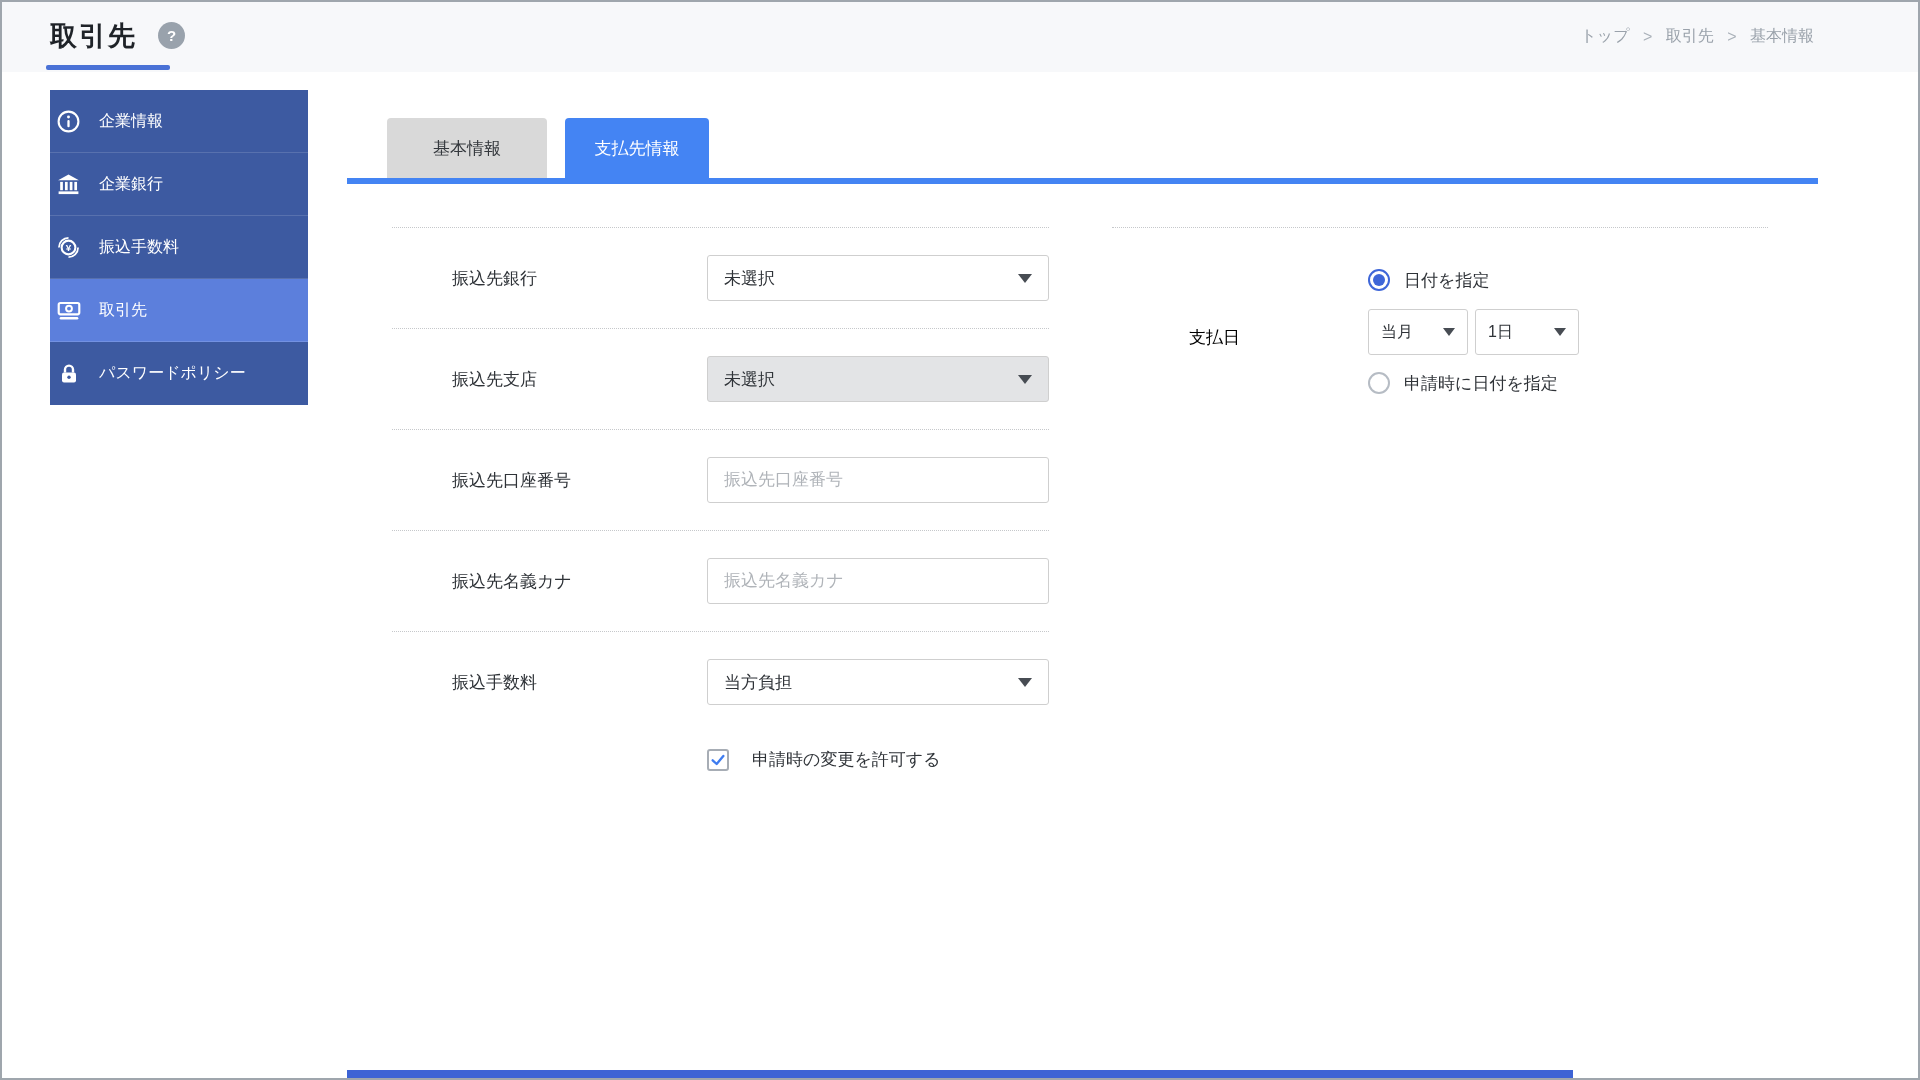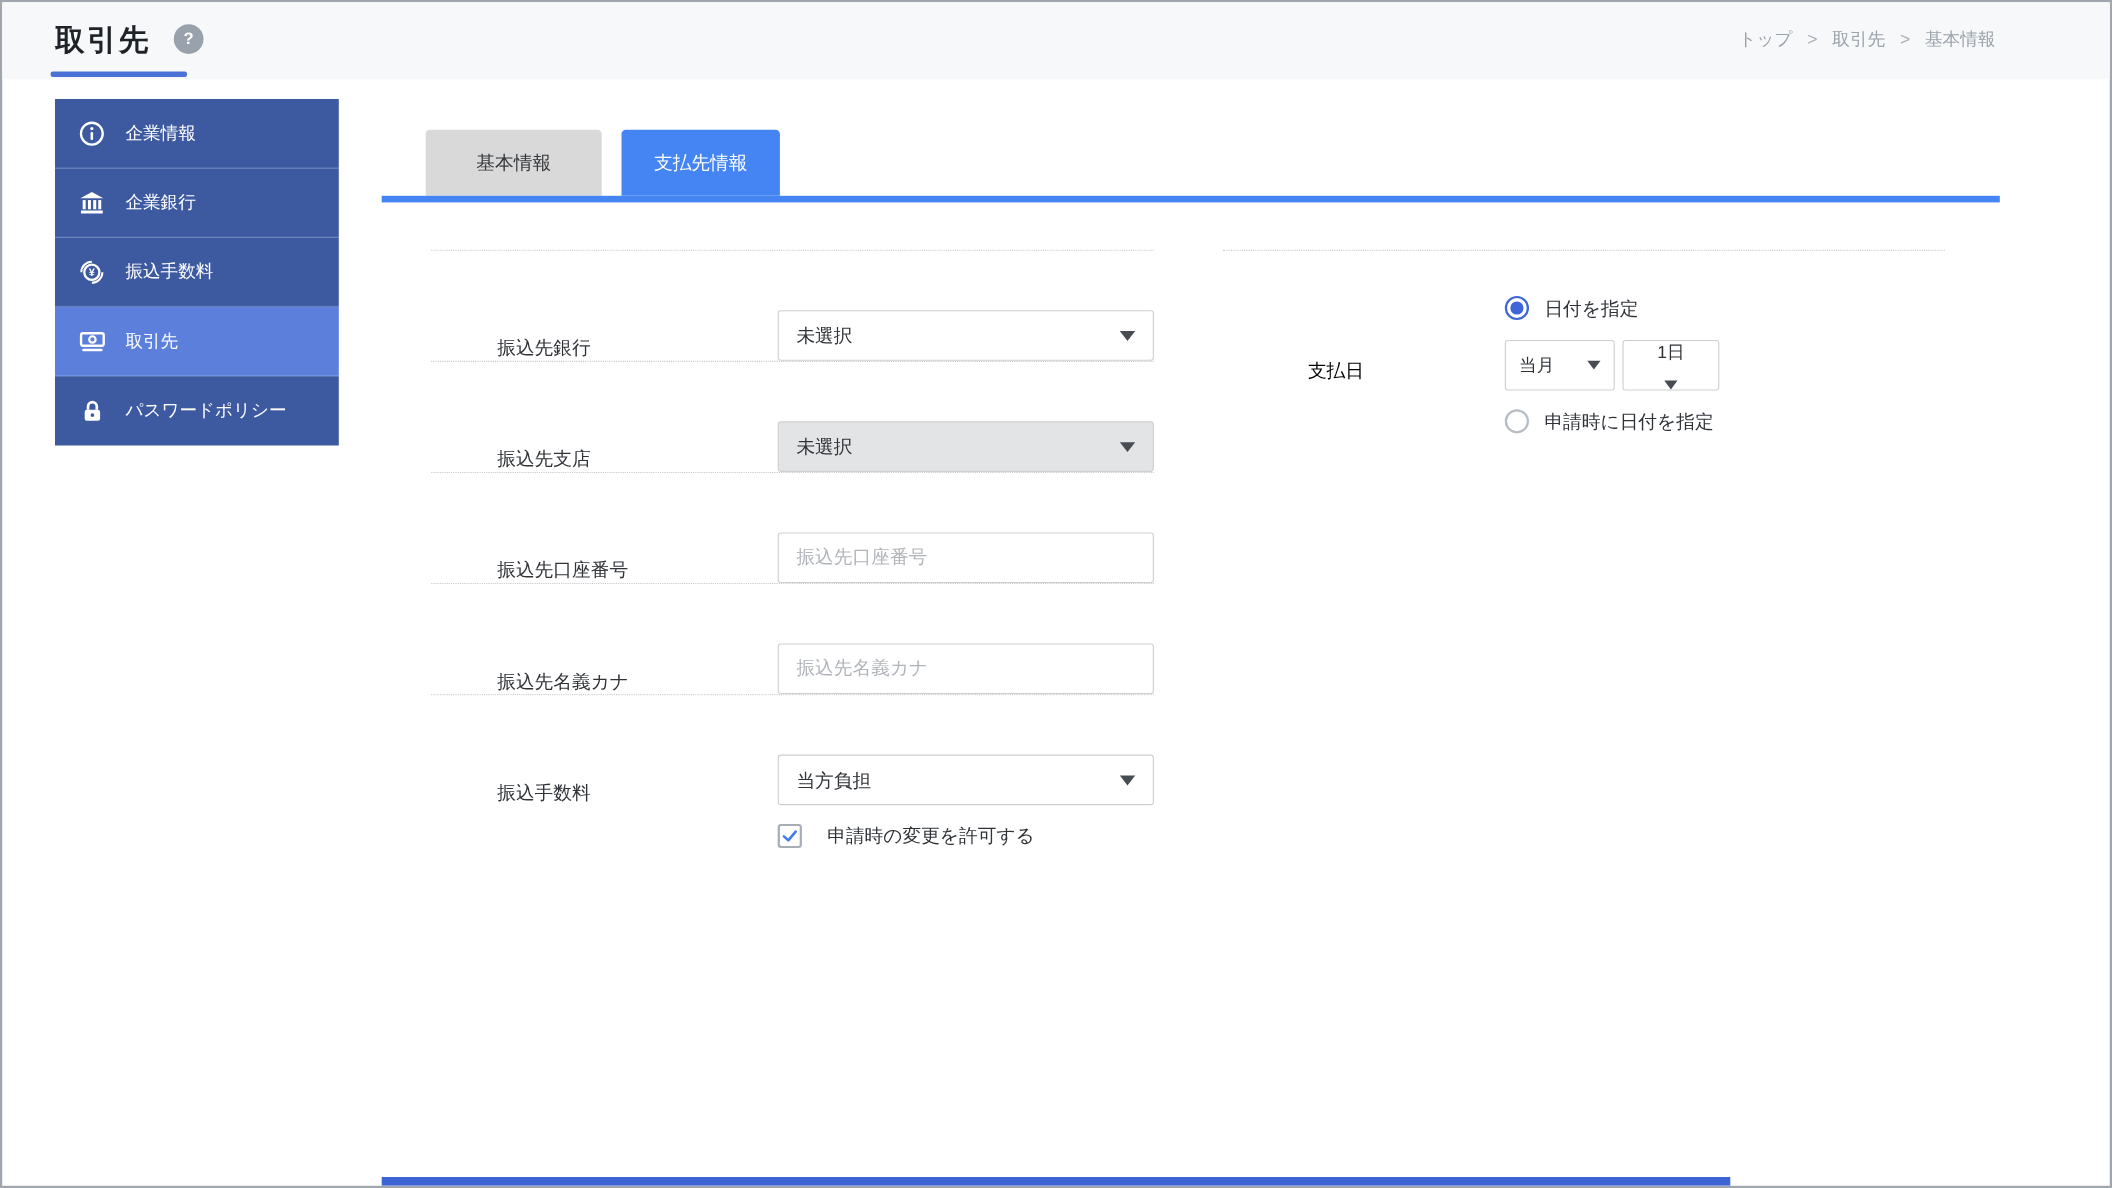--- a/index.html
+++ b/index.html
@@ -17,40 +17,40 @@
   .title-underline { position:absolute; left:44px; top:63px; width:124px; height:5px;
                      background:#4a72d6; border-radius:2px; }
   .breadcrumb { position:absolute; right:104px; top:24px; font-size:16px; color:#9aa2ab; }
   .breadcrumb span { vertical-align:middle; }
   .breadcrumb .bc-sep { margin:0 9px; color:#aab1b9; }
   .breadcrumb .bc-link { cursor:pointer;margin-top:15px; }
 
   
   .sidebar { position:absolute; left:48px; top:88px; width:258px; }
   .side-item { height:63px; background:#3d5aa1; color:#fff; display:flex; align-items:center;
-               padding-left:20px; gap:17px; font-size:16px; cursor:pointer;
+               padding-left:5px; gap:17px; font-size:16px; cursor:pointer;
                border-bottom:1px solid rgba(255,255,255,0.14); }
   .side-item:last-child { border-bottom:none; }
   .side-item.active { background:#5c7fdc; }
   .side-item .icn { width:27px; height:27px; display:flex; align-items:center; justify-content:center; }
 
   
   .tab { position:absolute; top:116px; height:60px; display:flex; align-items:center;
          justify-content:center; font-size:17px; border-radius:4px 4px 0 0; cursor:pointer; }
   .tab-basic { left:385px; width:160px; background:#d9d9d9; color:#34383d; }
   .tab-payee { left:563px; width:144px; background:#4484f3; color:#ffffff; }
   .tab-bar { position:absolute; left:345px; top:176px; width:1471px; height:6px; background:#4484f3; }
   .save-btn { position:absolute; left:1646px; top:93px; width:170px; height:52px;
               border:none; border-radius:26px; background:#3e7cf0; color:#fff; font-size:17px;
               display:flex; align-items:center; justify-content:center; gap:11px; cursor:pointer;
               font-family:inherit; }
 
   
   .form-left { position:absolute; left:390px; top:225px; width:657px; }
-  .frow { border-top:1px dotted #c6c8cb; height:101px; display:flex; align-items:flex-end; }
+  .frow { border-top:1px dotted #c6c8cb; height:101px; display:flex; align-items:center; }
   .flabel { width:315px; padding-left:60px; font-size:17px; color:#2f3338; }
   .select { width:342px; height:46px; border:1px solid #cfcfcf; border-radius:3px; background:#fff;
             display:flex; align-items:center; justify-content:space-between; padding:0 16px;
             font-size:17px; color:#2f3338; cursor:pointer; }
   .select.disabled { background:#e3e4e6; }
   .arrow { width:0; height:0; border-left:7px solid transparent; border-right:7px solid transparent;
            border-top:9px solid #474c53; }
   .arrow.sm { border-left-width:6px; border-right-width:6px; border-top-width:8px; }
   input.text { width:342px; height:46px; border:1px solid #cfcfcf; border-radius:3px;
                padding:0 16px; font-size:17px; color:#2f3338; font-family:inherit; background:#fff; }
@@ -66,21 +66,21 @@
   .payday-label { position:absolute; left:77px; top:98px; font-size:17px; color:#000000; }
   .radio-area { position:absolute; left:256px; top:40px; }
   .rrow { display:flex; align-items:center; gap:14px; font-size:17px; color:#2f3338; height:24px; }
   .radio { width:22px; height:22px; border-radius:50%; border:2px solid #b6bcc4; background:#fff;
            position:relative; cursor:pointer; flex:0 0 auto; }
   .radio.sel { border-color:#3e66d8; }
   .radio.sel::after { content:""; position:absolute; inset:3px; border-radius:50%; background:#3e66d8; }
   .date-selects { display:flex; gap:7px; margin:17px 0 16px 0; }
   .select.small { height:46px; padding:0 12px; font-size:16px; gap:12px; width:auto; }
   .select.month { width:100px; }
-  .select.day { width:88px;flex-direction:column; }
+  .select.day { width:104px; }
 
   
   .hscroll { position:absolute; left:345px; bottom:0; width:1226px; height:8px; background:#3d63d5;
              cursor:pointer; }
 </style>
 </head>
 <body>
 
 <div class="screen">
 

